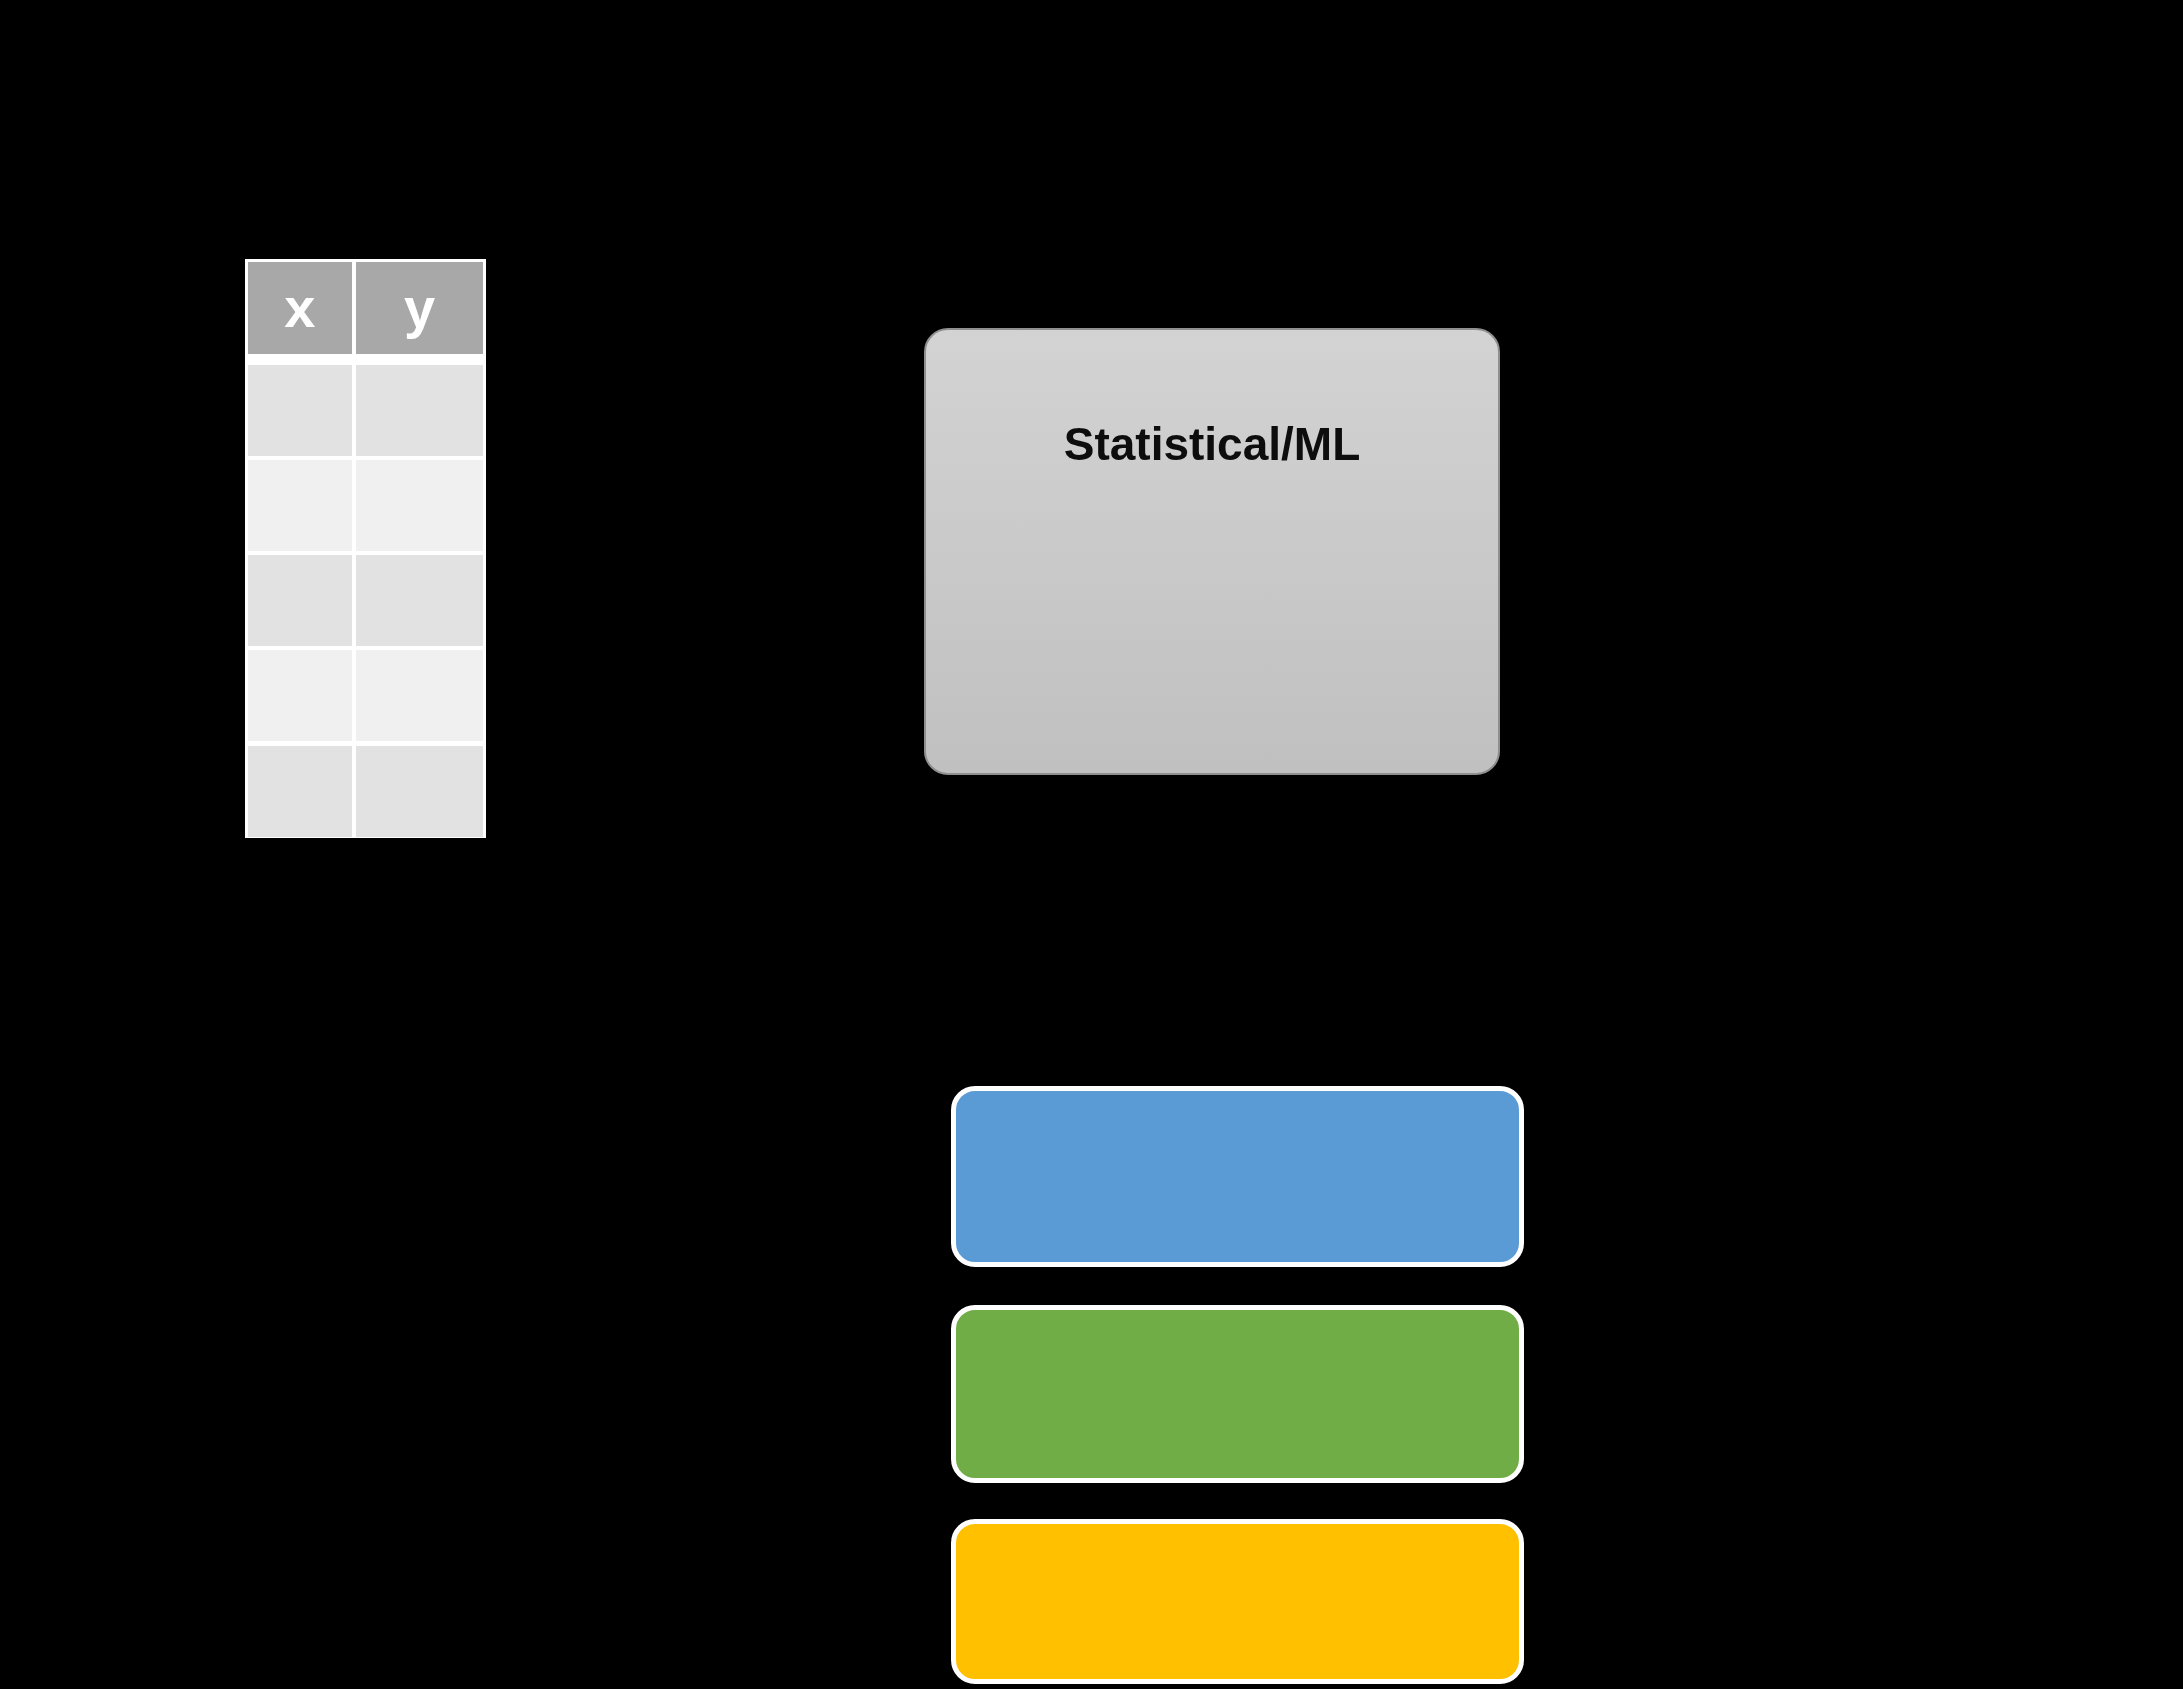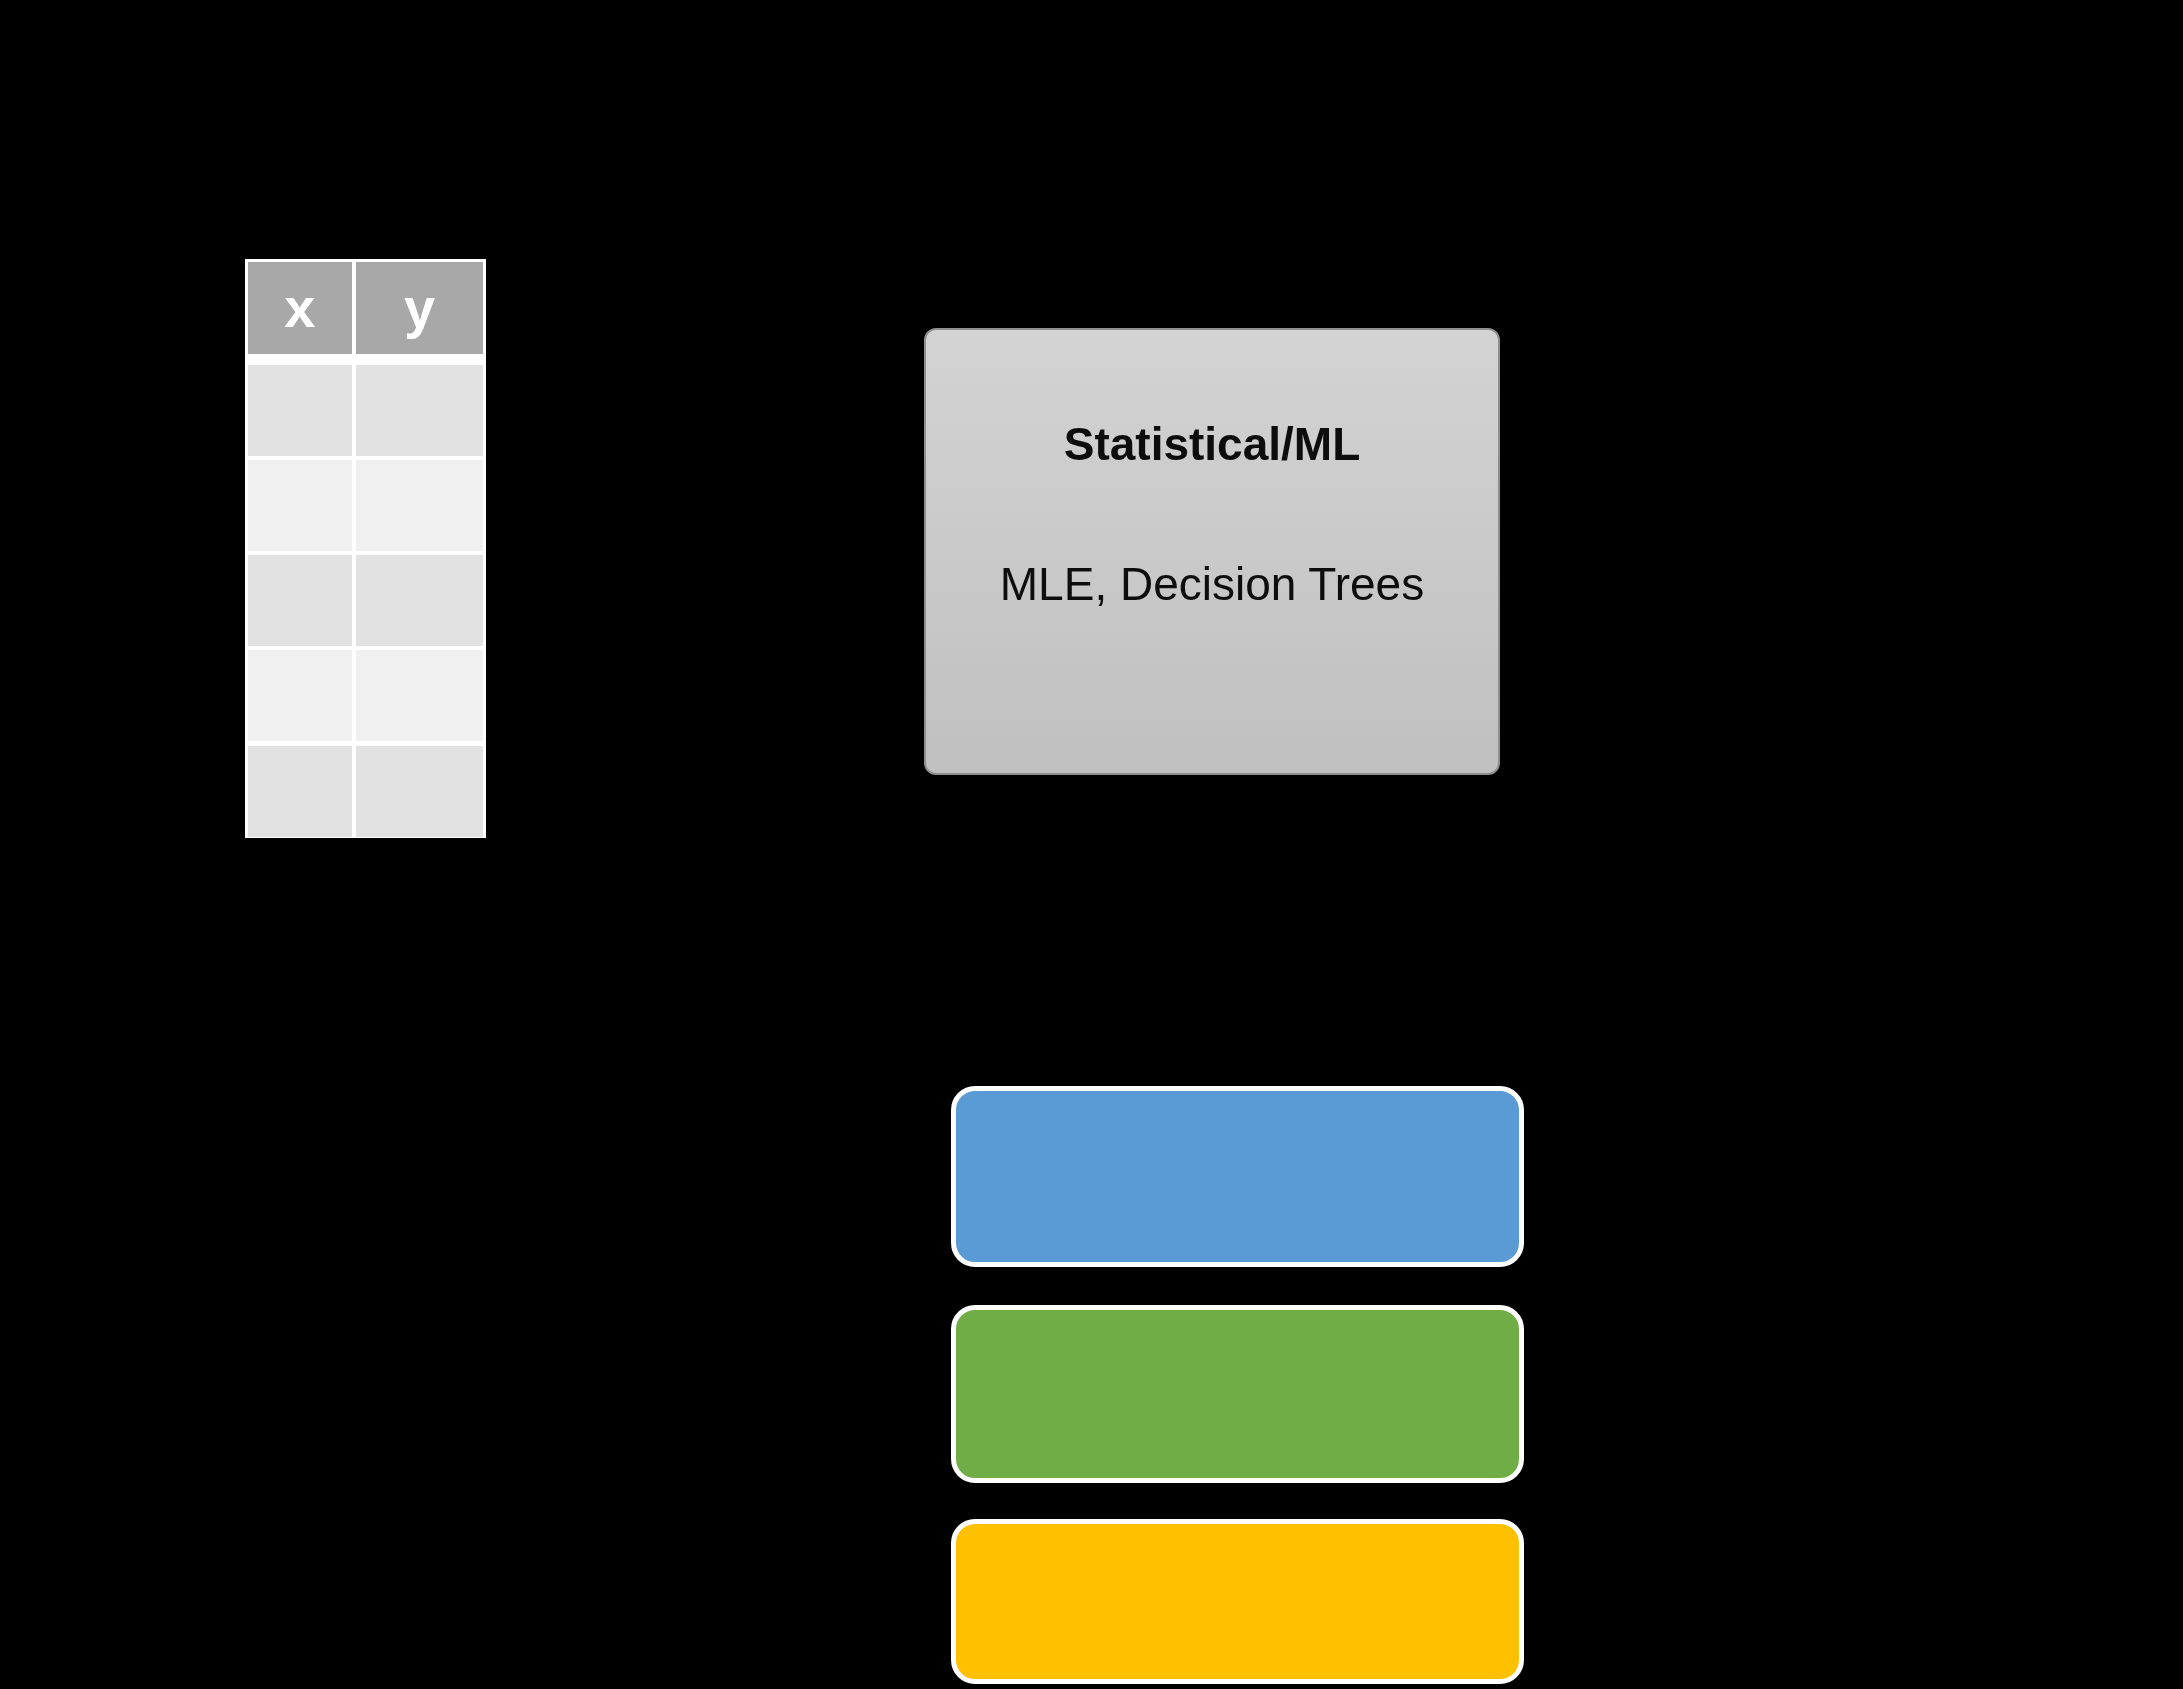--- a/index.html
+++ b/index.html
@@ -29,21 +29,21 @@
   .col-y { flex: 1; }
   .trow { display: flex; gap: 4.3px; height: 91px; margin-top: 4.3px; }
   .trow:first-of-type { margin-top: 10.7px; }
   .td { }
 
   
   .model-box {
     position: absolute;
     left: 924px; top: 328px;
     width: 576px; height: 447px;
-    border-radius: 12px;
+    border-radius: 24px;
     border: 2.1px solid #8f8f8f;
     box-sizing: border-box;
   }
   .model-text {
     padding-top: 79px;
     font-size: 46px;
     line-height: 70px;
     text-align: center;
   }
   .model-title { font-weight: 700; }
@@ -97,21 +97,20 @@
           <div class="td col-x" style="background: rgb(226, 226, 226);"></div>
           <div class="td col-y" style="background: rgb(226, 226, 226);"></div>
         </div>
       </div>
   </div>
 
   <div class="model-box" style="background: linear-gradient(rgb(211, 211, 211), rgb(192, 192, 192)); border-color: rgb(143, 143, 143); color: rgb(13, 13, 13);">
     <div class="model-text">
       <div class="model-title">Statistical/ML</div>
       <div class="model-spacer"></div>
-      <div class="model-methods">MLE, Decision Trees</div>
     </div>
   </div>
 
   <div class="output-box ob-blue" style="background: rgb(91, 155, 213); border-color: rgb(255, 255, 255);">
     <span class="output-label"></span>
   </div>
   <div class="output-box ob-green" style="background: rgb(112, 173, 71); border-color: rgb(255, 255, 255);">
     <span class="output-label"></span>
   </div>
   <div class="output-box ob-yellow" style="background: rgb(255, 192, 0); border-color: rgb(255, 255, 255);">

